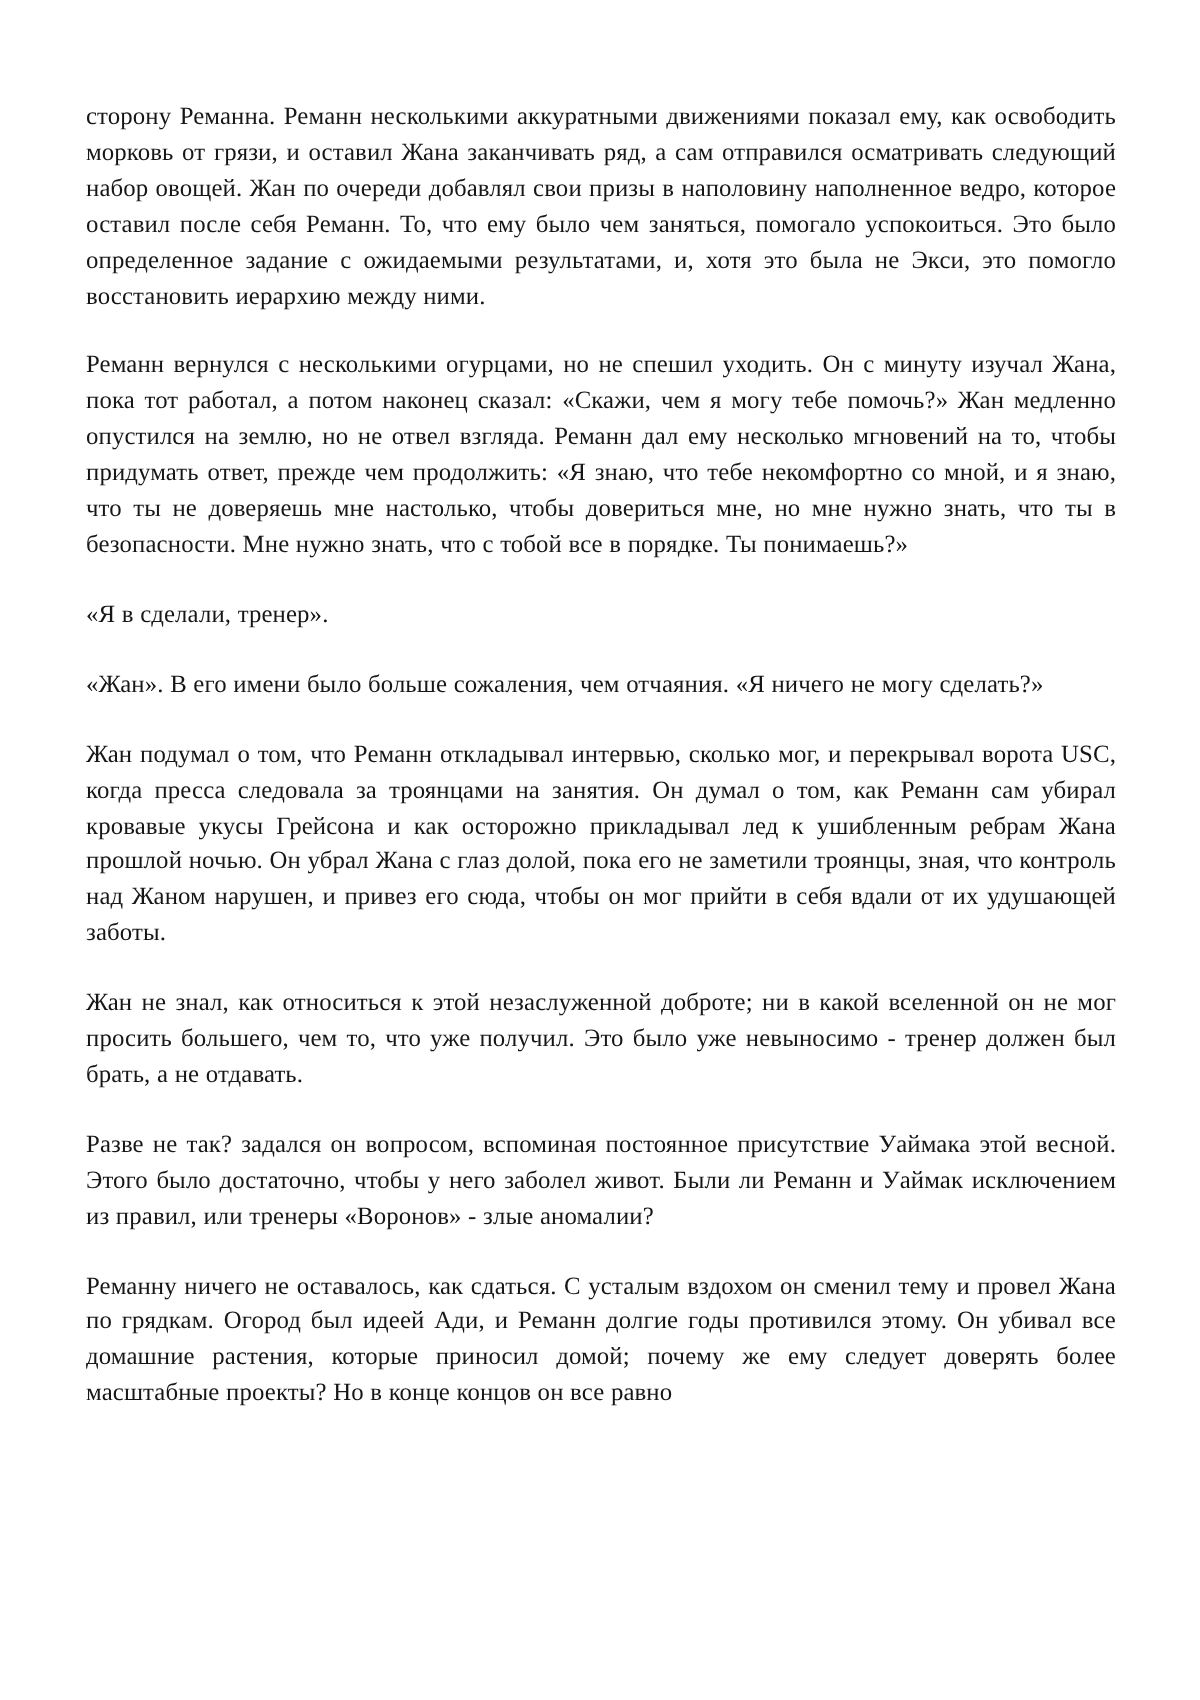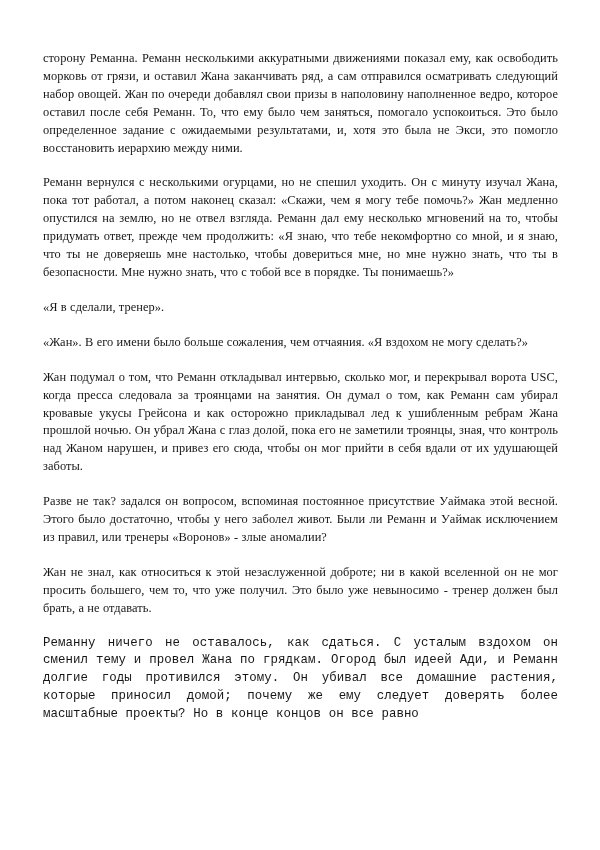--- a/index.html
+++ b/index.html
@@ -39,30 +39,29 @@
     color: #161616;
   }
 
   p.para:last-child {
     margin-bottom: 0;
   }
 
   
   p.para.truncated {
     margin-bottom: 0;
-    font-family: Liberation Mono, monospace;
   }
 </style>
 </head>
 <body>
 
 <div class="page">
   <div class="doc-body">
     <p class="para">сторону Реманна. Реманн несколькими аккуратными движениями показал ему, как освободить морковь от грязи, и оставил Жана заканчивать ряд, а сам отправился осматривать следующий набор овощей. Жан по очереди добавлял свои призы в наполовину наполненное ведро, которое оставил после себя Реманн. То, что ему было чем заняться, помогало успокоиться. Это было определенное задание с ожидаемыми результатами, и, хотя это была не Экси, это помогло восстановить иерархию между ними.</p>
     <p class="para">Реманн вернулся с несколькими огурцами, но не спешил уходить. Он с минуту изучал Жана, пока тот работал, а потом наконец сказал: «Скажи, чем я могу тебе помочь?» Жан медленно опустился на землю, но не отвел взгляда. Реманн дал ему несколько мгновений на то, чтобы придумать ответ, прежде чем продолжить: «Я знаю, что тебе некомфортно со мной, и я знаю, что ты не доверяешь мне настолько, чтобы довериться мне, но мне нужно знать, что ты в безопасности. Мне нужно знать, что с тобой все в порядке. Ты понимаешь?»</p>
     <p class="para">«Я в сделали, тренер».</p>
-    <p class="para">«Жан». В его имени было больше сожаления, чем отчаяния. «Я вздохом не могу сделать?»</p>
+    <p class="para">«Жан». В его имени было больше сожаления, чем отчаяния. «Я ничего не могу сделать?»</p>
     <p class="para">Жан подумал о том, что Реманн откладывал интервью, сколько мог, и перекрывал ворота USC, когда пресса следовала за троянцами на занятия. Он думал о том, как Реманн сам убирал кровавые укусы Грейсона и как осторожно прикладывал лед к ушибленным ребрам Жана прошлой ночью. Он убрал Жана с глаз долой, пока его не заметили троянцы, зная, что контроль над Жаном нарушен, и привез его сюда, чтобы он мог прийти в себя вдали от их удушающей заботы.</p>
+    <p class="para">Жан не знал, как относиться к этой незаслуженной доброте; ни в какой вселенной он не мог просить большего, чем то, что уже получил. Это было уже невыносимо - тренер должен был брать, а не отдавать.</p>
     <p class="para">Разве не так? задался он вопросом, вспоминая постоянное присутствие Уаймака этой весной. Этого было достаточно, чтобы у него заболел живот. Были ли Реманн и Уаймак исключением из правил, или тренеры «Воронов» - злые аномалии?</p>
-    <p class="para">Жан не знал, как относиться к этой незаслуженной доброте; ни в какой вселенной он не мог просить большего, чем то, что уже получил. Это было уже невыносимо - тренер должен был брать, а не отдавать.</p>
     <p class="para truncated">Реманну ничего не оставалось, как сдаться. С усталым вздохом он сменил тему и провел Жана по грядкам. Огород был идеей Ади, и Реманн долгие годы противился этому. Он убивал все домашние растения, которые приносил домой; почему же ему следует доверять более масштабные проекты? Но в конце концов он все равно</p>
   </div>
 </div>
 
 </body></html>

